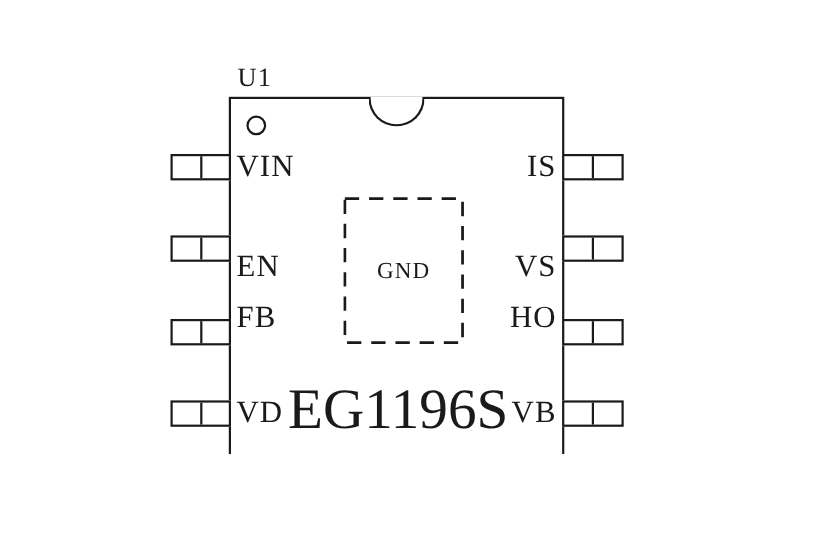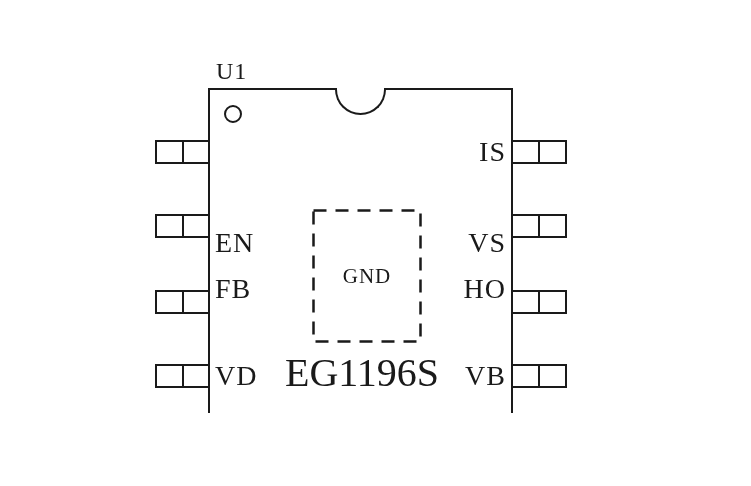--- a/index.html
+++ b/index.html
@@ -95,41 +95,41 @@
   .pin-label.lbl-left  { left: 215px; }
   .pin-label.lbl-right { right: 245px; text-align: left; }
   .lrow-1 { top: 137px; }
   .lrow-2 { top: 228px; }
   .lrow-3 { top: 274px; }
   .lrow-4 { top: 361px; }
   
   .gnd-box {
     position: absolute;
     left: 312px;
-    top: 209px;
+    top: 179px;
     width: 110px;
     height: 134px;
   }
   .gnd-box svg { position: absolute; left: 0; top: 0; }
   .gnd-label {
     position: absolute;
     left: 0; top: 0; right: 0; bottom: 0;
     display: flex;
     align-items: center;
     justify-content: center;
     font-size: 21px;
     letter-spacing: 1px;
   }
   
   .part-number {
     position: absolute;
     left: 362px;
     top: 351px;
     transform: translateX(-50%);
-    font-size: 40px;
+    font-size: 52px;
     line-height: 44px;
     white-space: nowrap;
   }
 </style>
 </head>
 <body>
 
 <div class="canvas">
 
   <div class="ref-des">U1</div>
@@ -159,20 +159,21 @@
   <div class="pin right row-2">
       <div class="pin-divider"></div>
     </div>
   <div class="pin right row-3">
       <div class="pin-divider"></div>
     </div>
   <div class="pin right row-4">
       <div class="pin-divider"></div>
     </div>
 
+  <span class="pin-label lbl-left lrow-1">VIN</span>
   <span class="pin-label lbl-left lrow-2">EN</span>
   <span class="pin-label lbl-left lrow-3">FB</span>
   <span class="pin-label lbl-left lrow-4">VD</span>
 
   <span class="pin-label lbl-right lrow-1">IS</span>
   <span class="pin-label lbl-right lrow-2">VS</span>
   <span class="pin-label lbl-right lrow-3">HO</span>
   <span class="pin-label lbl-right lrow-4">VB</span>
 
   <div class="gnd-box">

